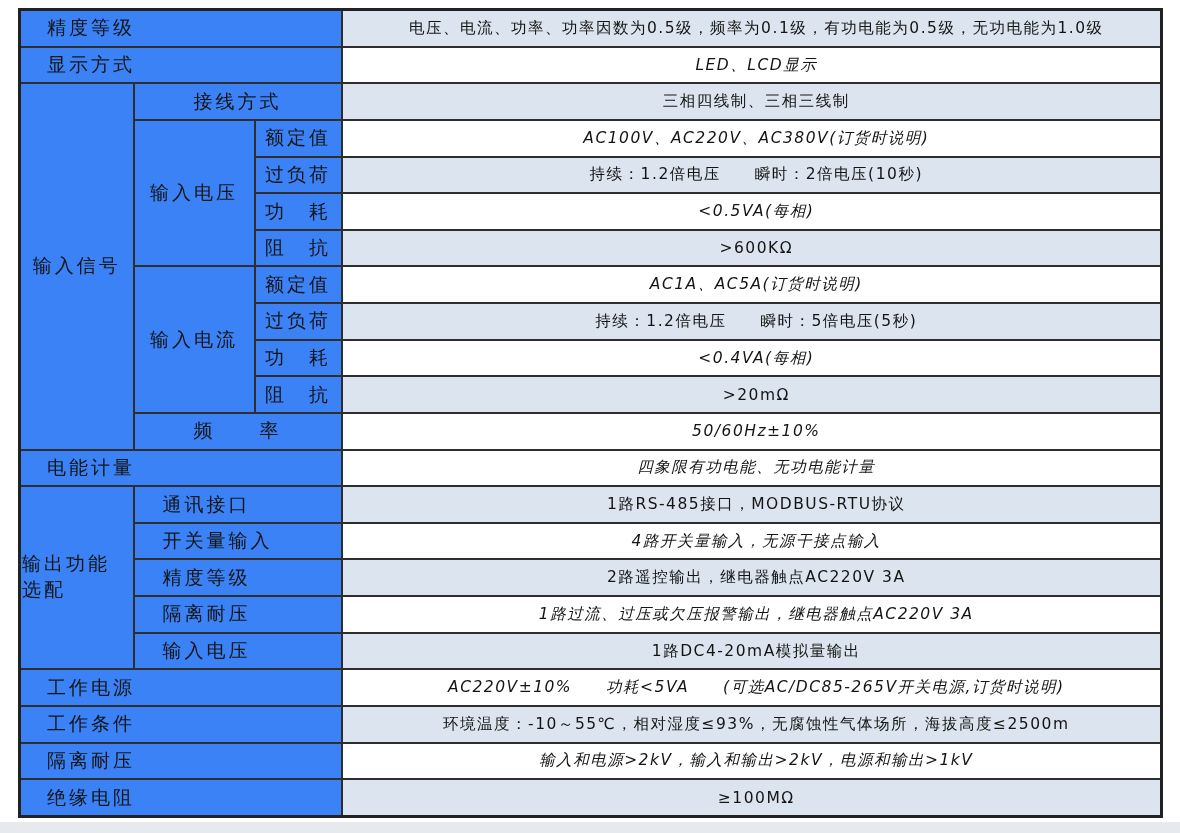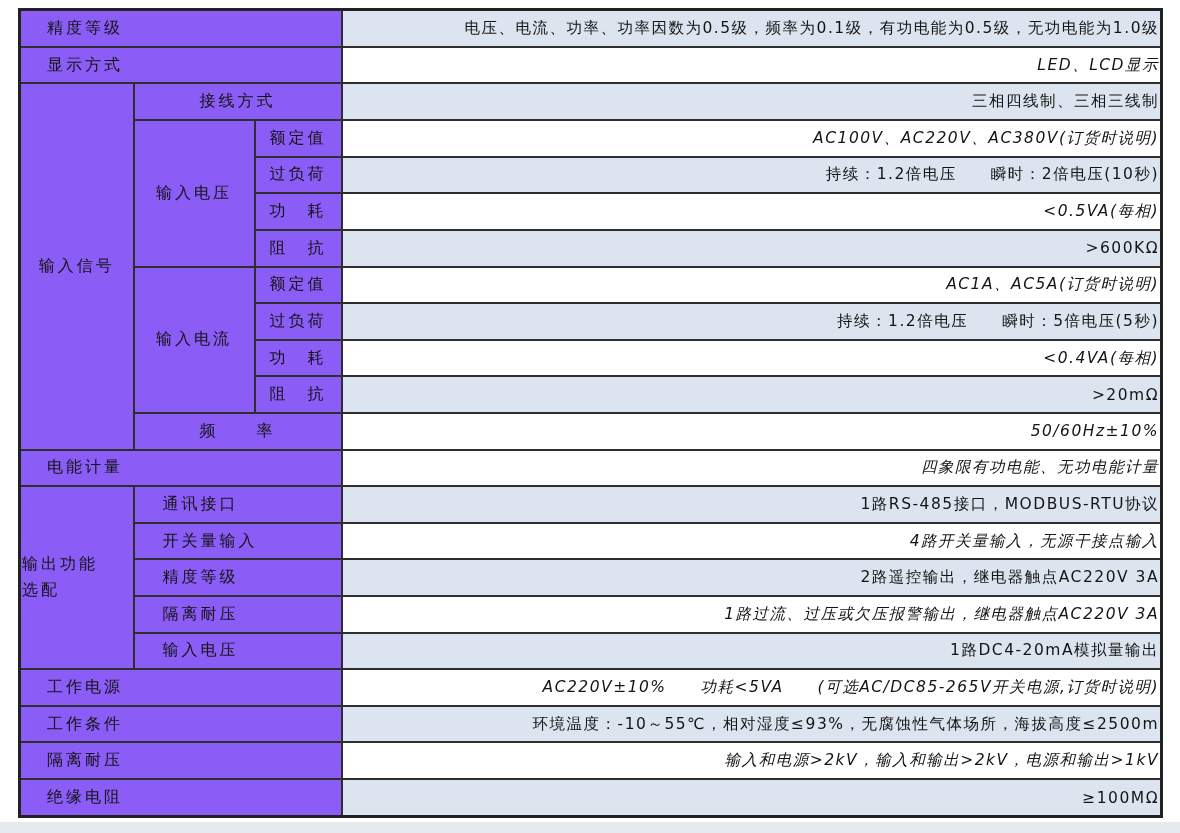--- a/index.html
+++ b/index.html
@@ -18,33 +18,33 @@
     border:3px solid #222;
   }
   td{
     border:2px solid #2e2e2e;
     vertical-align:middle;
     color:#141414;
     overflow:hidden;white-space:nowrap;
   }
   
   td.lbl{
-    background:#8b5cf6;
-    font-size:16px;
+    background:#3b82f6;
+    font-size:19px;
     letter-spacing:3px;
     font-weight:500;
   }
   td.lbl-left{text-align:left;padding-left:26px;}
   td.lbl-left2{text-align:left;padding-left:28px;}
   td.lbl-center{text-align:center;font-family:Liberation Mono, monospace;}
   
   td.val{
     font-size:15.5px;
     letter-spacing:1.5px;
-    text-align:right;
+    text-align:center;
     padding-left:11px;
     font-weight:500;
   }
   td.bg-b{background:#dce5ef;}
   td.bg-w{background:#ffffff;font-style:italic;}
   .two-line div{line-height:26px;text-align:left;letter-spacing:3px;}
 </style>
 </head>
 <body>
 

